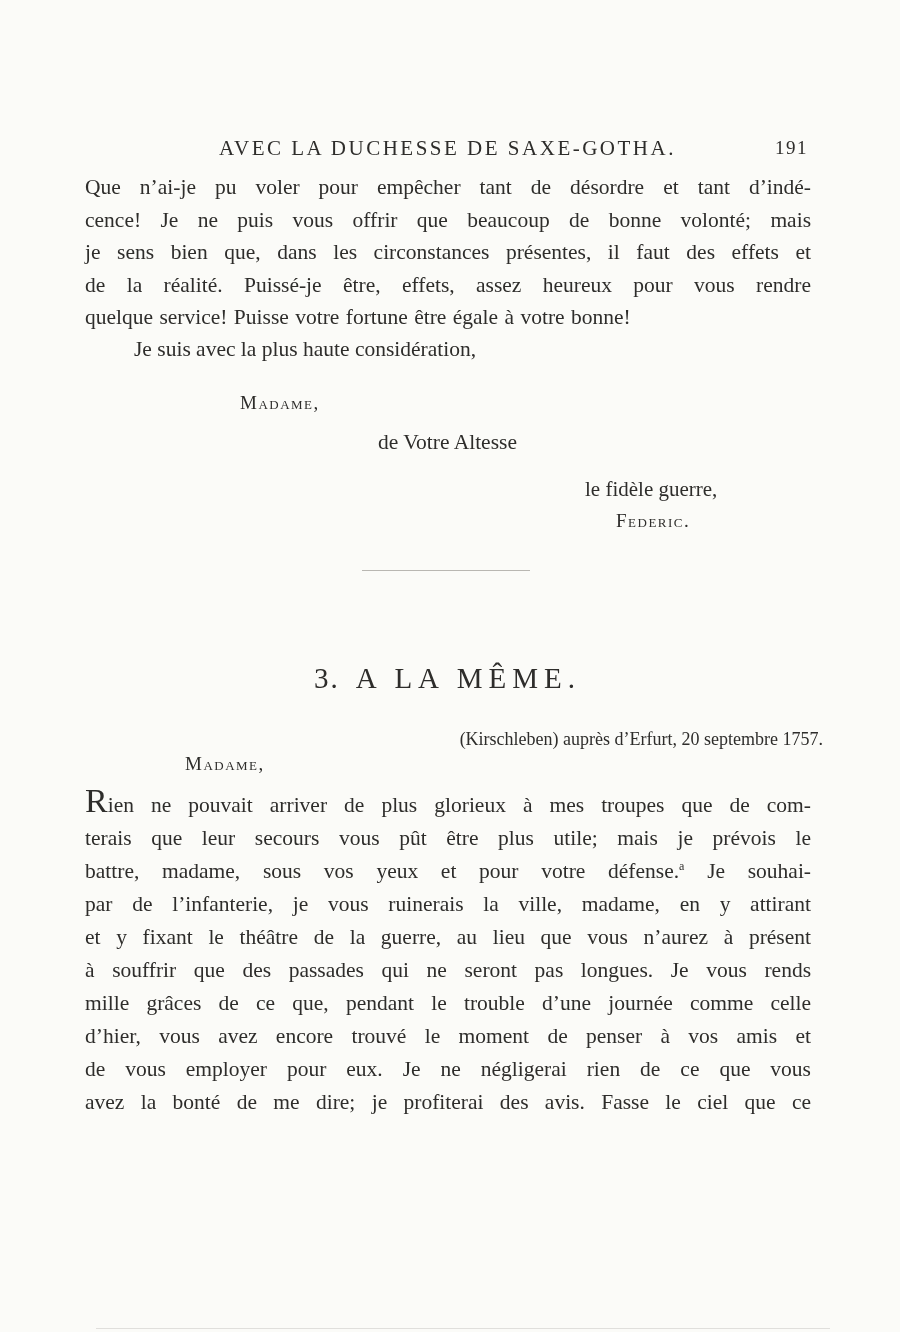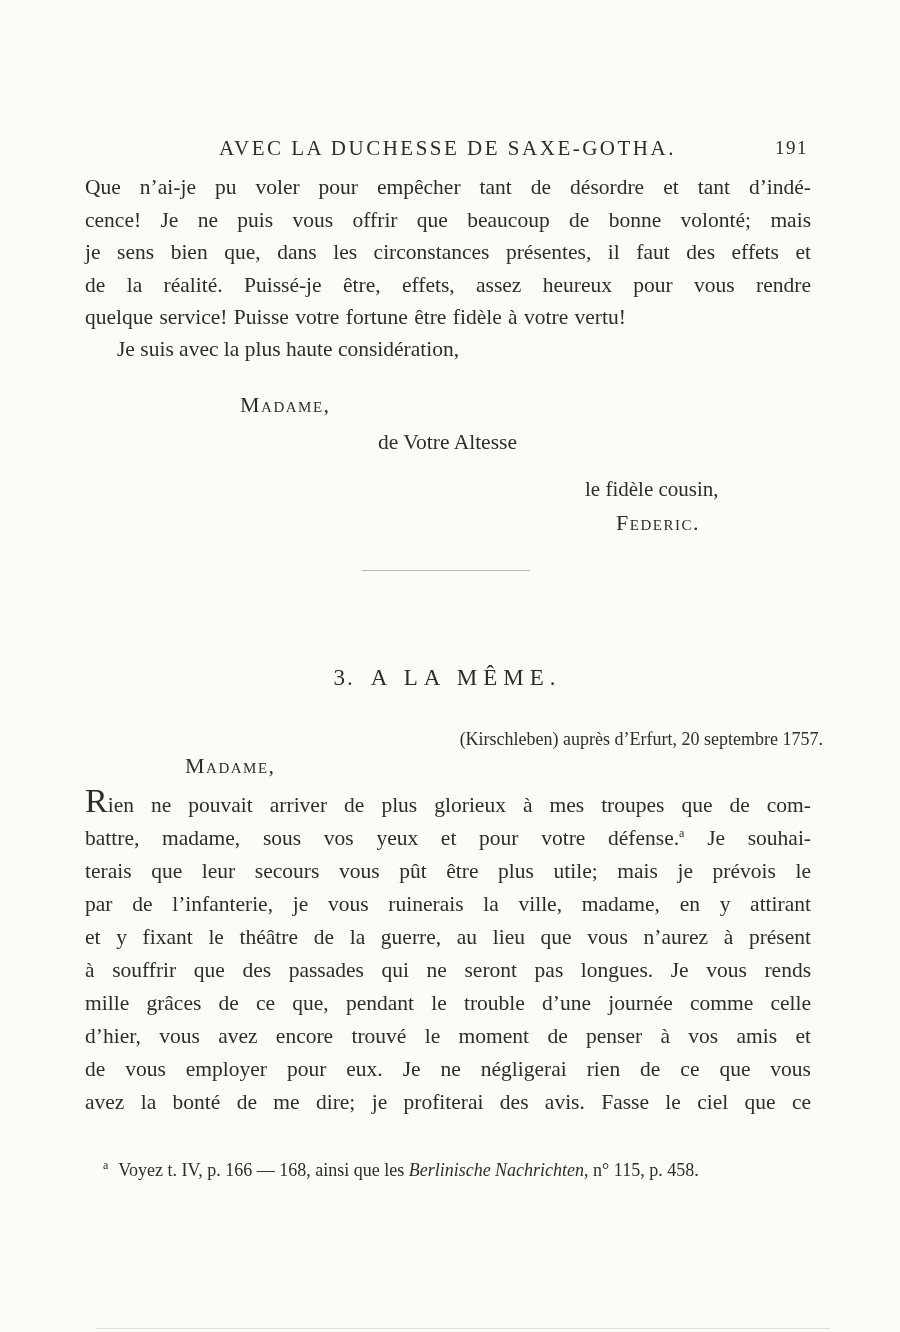--- a/index.html
+++ b/index.html
@@ -56,28 +56,28 @@
     line-height: 1px;
   }
   sup.fn-ref {
     font-size: 12px;
     line-height: 0;
     vertical-align: super;
   }
 
   .closing {
     position: absolute;
-    left: 117px;
+    left: 134px;
     top: 337px;
     font-size: 21.5px;
   }
   .smallcaps {
     font-variant: small-caps;
     letter-spacing: 1.5px;
-    font-size: 22px;
+    font-size: 19px;
   }
   .salutation1 { position: absolute; left: 240px; top: 392px; }
   .altesse     { position: absolute; left: 378px; top: 430px; font-size: 21.5px; }
   .cousin      { position: absolute; left: 585px; top: 477px; font-size: 21px; }
   .signature   { position: absolute; left: 616px; top: 510px; }
 
   .divider {
     position: absolute;
     left: 362px;
     top: 570px;
@@ -89,21 +89,21 @@
   }
 
   .section-heading {
     position: absolute;
     left: 85px;
     top: 658px;
     width: 725px;
     margin: 0;
     text-align: center;
     font-weight: normal;
-    font-size: 23px;
+    font-size: 29px;
     line-height: 40px;
     white-space: nowrap;
   }
   .heading-number { letter-spacing: 2px; margin-right: 16px; }
   .heading-title  { letter-spacing: 6px; }
 
   .dateline {
     position: absolute;
     right: 125px;
     top: 729px;
@@ -144,47 +144,46 @@
   <header class="running-head">
     <span>AVEC LA DUCHESSE DE SAXE-GOTHA.</span>
     <span class="page-number">191</span>
   </header>
 
   <section class="para para1">
     <div class="jline">Que n’ai-je pu voler pour empêcher tant de désordre et tant d’indé-</div>
     <div class="jline">cence! Je ne puis vous offrir que beaucoup de bonne volonté; mais</div>
     <div class="jline">je sens bien que, dans les circonstances présentes, il faut des effets et</div>
     <div class="jline">de la réalité. Puissé-je être, effets, assez heureux pour vous rendre</div>
-    <div class="jline last-natural">quelque service! Puisse votre fortune être fidèle à votre vertu!</div>
+    <div class="jline last-natural">quelque service! Puisse votre fortune être égale à votre bonne!</div>
   </section>
 
   <div class="closing">Je suis avec la plus haute considération,</div>
 
   <div class="smallcaps salutation1">Madame,</div>
   <div class="altesse">de Votre Altesse</div>
-  <div class="cousin">le fidèle cousin,</div>
+  <div class="cousin">le fidèle guerre,</div>
   <div class="smallcaps signature">Federic.</div>
 
   <hr class="divider">
 
   <h1 class="section-heading"><span class="heading-number">3.</span><span class="heading-title">A LA MÊME.</span></h1>
 
   <div class="dateline">(Kirschleben) auprès d’Erfurt, 20 septembre 1757.</div>
   <div class="smallcaps salutation2">Madame,</div>
 
   <section class="para para2">
     <div class="jline"><span class="initial">R</span><span>ien ne pouvait arriver de plus glorieux à mes troupes que de com-</span></div>
+    <div class="jline">terais que leur secours vous pût être plus utile; mais je prévois le</div>
     <div class="jline"><span>battre, madame, sous vos yeux et pour votre défense.</span><sup class="fn-ref">a</sup> <span>Je souhai-</span></div>
-    <div class="jline">terais que leur secours vous pût être plus utile; mais je prévois le</div>
     <div class="jline">par de l’infanterie, je vous ruinerais la ville, madame, en y attirant</div>
     <div class="jline">et y fixant le théâtre de la guerre, au lieu que vous n’aurez à présent</div>
     <div class="jline">à souffrir que des passades qui ne seront pas longues. Je vous rends</div>
     <div class="jline">mille grâces de ce que, pendant le trouble d’une journée comme celle</div>
     <div class="jline">d’hier, vous avez encore trouvé le moment de penser à vos amis et</div>
     <div class="jline">de vous employer pour eux. Je ne négligerai rien de ce que vous</div>
     <div class="jline">avez la bonté de me dire; je profiterai des avis. Fasse le ciel que ce</div>
   </section>
 
-  <div class="footnote"><sup>a</sup><span>Voyez t. IV, p. 166 — 168, ainsi que les </span><i>Berlinische Nachrichten</i><span>, n° 115, p. 458.</span></div>
 
   <div class="bottom-rule"></div>
 
 </div>
 
 </body></html>

